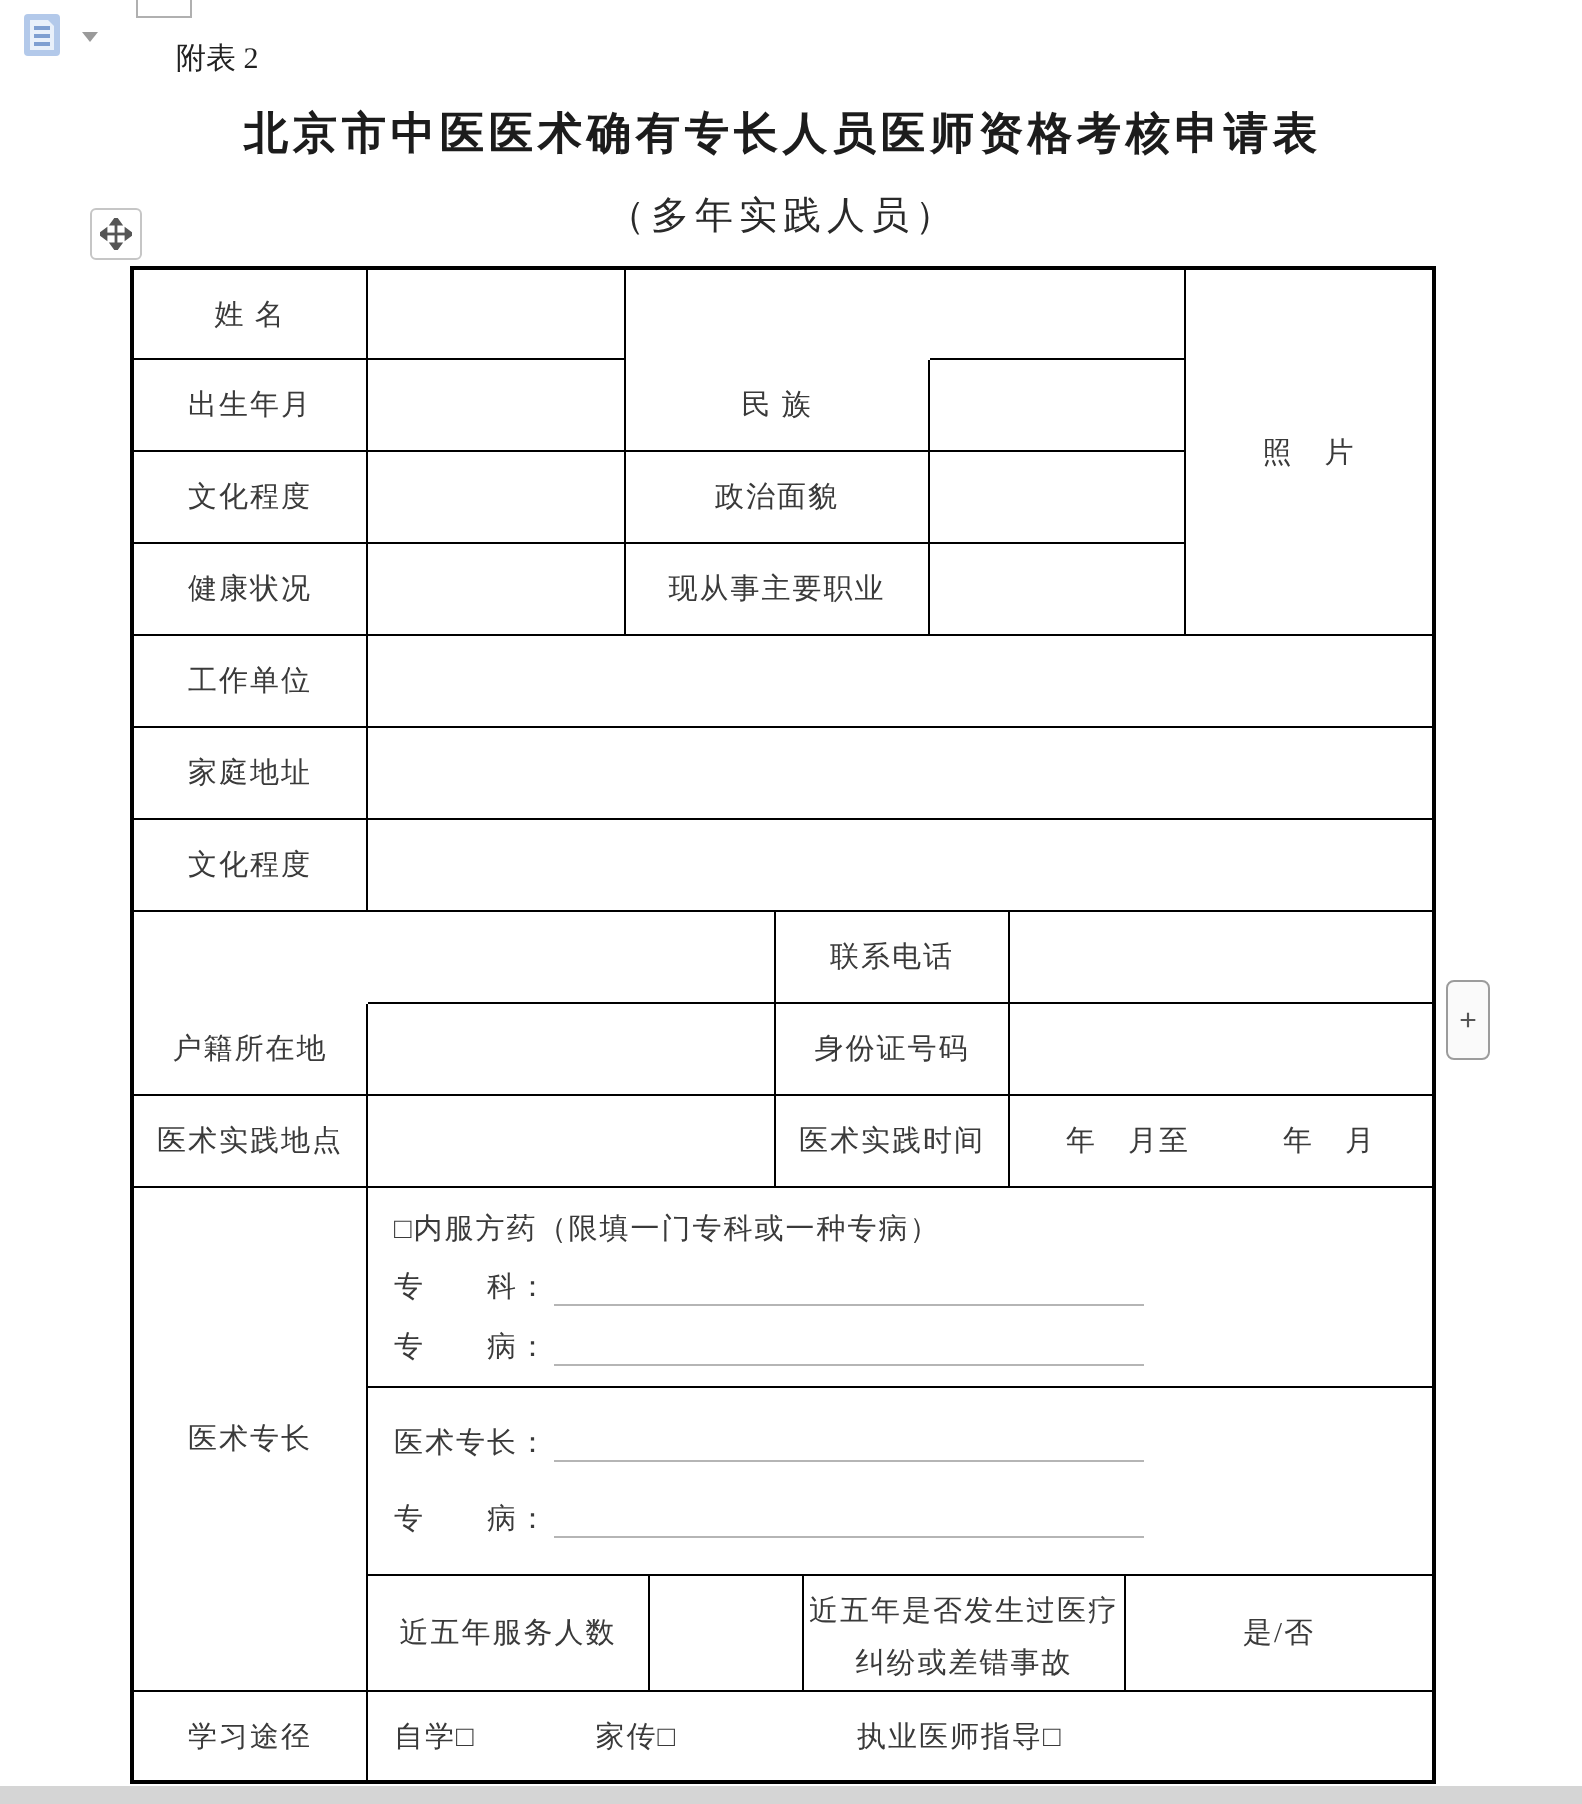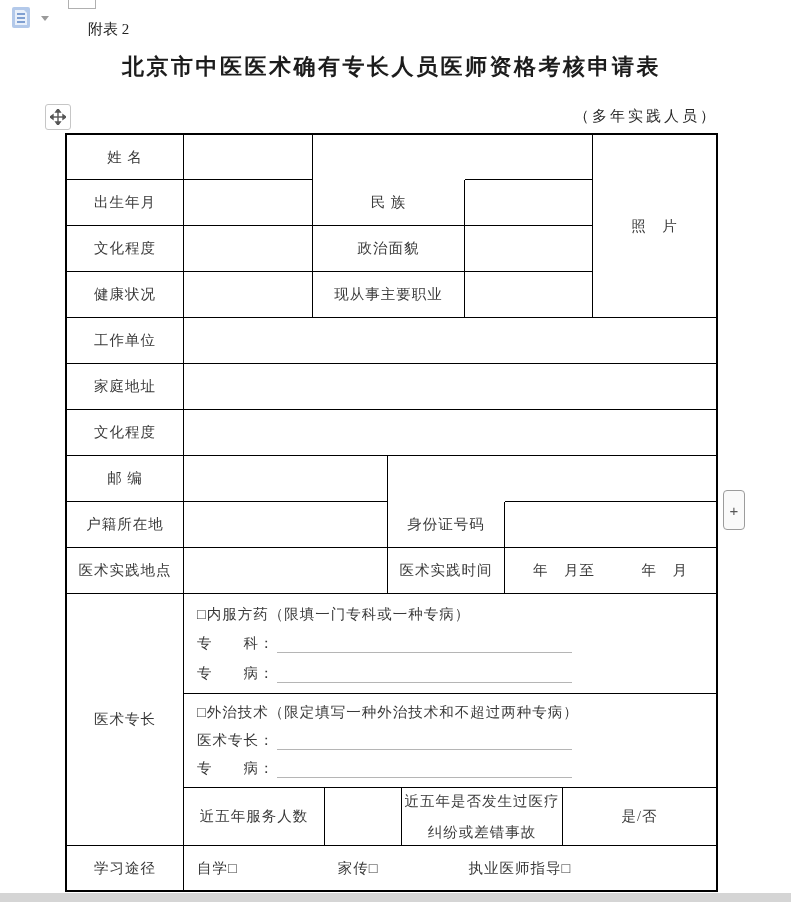--- a/index.html
+++ b/index.html
@@ -13,22 +13,22 @@
   .paste-icon .fold{position:absolute;right:2px;top:2px;width:0;height:0;
               border-left:5px solid transparent;border-top:5px solid #b3c9ea;}
   .dd-arrow{position:absolute;left:41px;top:16px;width:0;height:0;
             border-left:4px solid transparent;border-right:4px solid transparent;
             border-top:5px solid #9a9a9a;}
   .top-partial-box{position:absolute;left:68px;top:-6px;width:26px;height:13px;
             background:#fff;border:1px solid #b0b0b0;}
   .attach{position:absolute;left:88px;top:20px;font-size:15px;color:#222;}
   .title{position:absolute;left:65px;top:52px;width:653px;text-align:center;
          font-size:22px;font-weight:bold;letter-spacing:2.5px;color:#1c1c1c;}
-  .subtitle{position:absolute;left:65px;top:95px;width:653px;text-align:right;
-         font-size:15px;letter-spacing:3px;color:#2a2a2a;margin-top:12px;}
+  .subtitle{position:absolute;left:65px;top:95px;width:653px;text-align:center;
+         font-size:19px;letter-spacing:3px;color:#2a2a2a;}
   .move-handle{position:absolute;left:45px;top:104px;width:24px;height:24px;background:#fff;
          border:1px solid #c6c6c6;border-radius:3px;display:flex;align-items:center;justify-content:center;}
   .plus-btn{position:absolute;left:723px;top:490px;width:20px;height:38px;background:#fafafa;
          border:1px solid #9c9c9c;border-radius:4px;display:flex;align-items:center;justify-content:center;
          font-size:15px;color:#555;font-family:"Liberation Sans",sans-serif;}
   .bottom-strip{position:absolute;left:0;bottom:0;width:791px;height:9px;background:#d5d5d5;}
 
   
   .form-table{position:absolute;left:65px;top:133px;width:653px;height:759px;
       box-sizing:border-box;border:2px solid #000;display:grid;
@@ -37,23 +37,23 @@
       font-size:14.5px;}
   .c{border-right:1px solid #000;border-bottom:1px solid #000;
      display:flex;align-items:center;justify-content:center;text-align:center;
      letter-spacing:1px;color:#3a3a3a;overflow:hidden;}
   .no-r{border-right:none;}
   .no-b{border-bottom:none;}
   .col{flex-direction:column;align-items:flex-start;justify-content:space-evenly;
        padding-left:13px;text-align:left;box-sizing:border-box;}
   .line{display:flex;align-items:flex-end;white-space:nowrap;text-align:center;}
   .blank{display:inline-block;width:295px;height:15px;border-bottom:1px solid #b5b5b5;margin-left:2px;}
-  .two-line{flex-direction:column;justify-content:space-between;line-height:26px;}
+  .two-line{flex-direction:column;justify-content:flex-end;line-height:26px;}
   .opts{justify-content:flex-start;padding-left:13px;box-sizing:border-box;}
-  .opt1{margin-right:100px;} .opt2{margin-right:90px;}
+  .opt1{margin-right:60px;} .opt2{margin-right:90px;}
 </style>
 </head>
 <body>
 
 <div class="canvas">
 
   <div class="paste-icon">
     <div class="pg"></div>
     <div class="ln" style="top:6px"></div>
     <div class="ln" style="top:10px"></div>
@@ -104,22 +104,22 @@
     <div class="c" style="grid-area:4/3/5/7">现从事主要职业</div>
     <div class="c" style="grid-area:4/7/5/10"></div>
 
     <div class="c" style="grid-area:5/1/6/2">工作单位</div>
     <div class="c no-r" style="grid-area:5/2/6/11"></div>
     <div class="c" style="grid-area:6/1/7/2">家庭地址</div>
     <div class="c no-r" style="grid-area:6/2/7/11"></div>
     <div class="c" style="grid-area:7/1/8/2">文化程度</div>
     <div class="c no-r" style="grid-area:7/2/8/11"></div>
 
-    <div class="c" style="grid-area:8/1/9/2">邮 编</div>
     <div class="c" style="grid-area:8/2/9/5"></div>
+    <div class="c" style="grid-area:8/5/9/8">联系电话</div>
     <div class="c no-r" style="grid-area:8/8/9/11"></div>
 
     <div class="c" style="grid-area:9/1/10/2">户籍所在地</div>
     <div class="c" style="grid-area:9/2/10/5"></div>
     <div class="c" style="grid-area:9/5/10/8">身份证号码</div>
     <div class="c no-r" style="grid-area:9/8/10/11"></div>
 
     <div class="c" style="grid-area:10/1/11/2">医术实践地点</div>
     <div class="c" style="grid-area:10/2/11/5"></div>
     <div class="c no-r" style="grid-area:10/8/11/11">年　月至　　　年　月</div>
@@ -131,21 +131,20 @@
       <div class="line">
         <span>专　　科：</span>
         <span class="blank"></span>
       </div>
       <div class="line">
         <span>专　　病：</span>
         <span class="blank"></span>
       </div>
     </div>
     <div class="c no-r col" style="grid-area:12/2/13/11">
-      <div class="line">□外治技术（限定填写一种外治技术和不超过两种专病）</div>
       <div class="line">
         <span>医术专长：</span>
         <span class="blank"></span>
       </div>
       <div class="line">
         <span>专　　病：</span>
         <span class="blank"></span>
       </div>
     </div>
 

